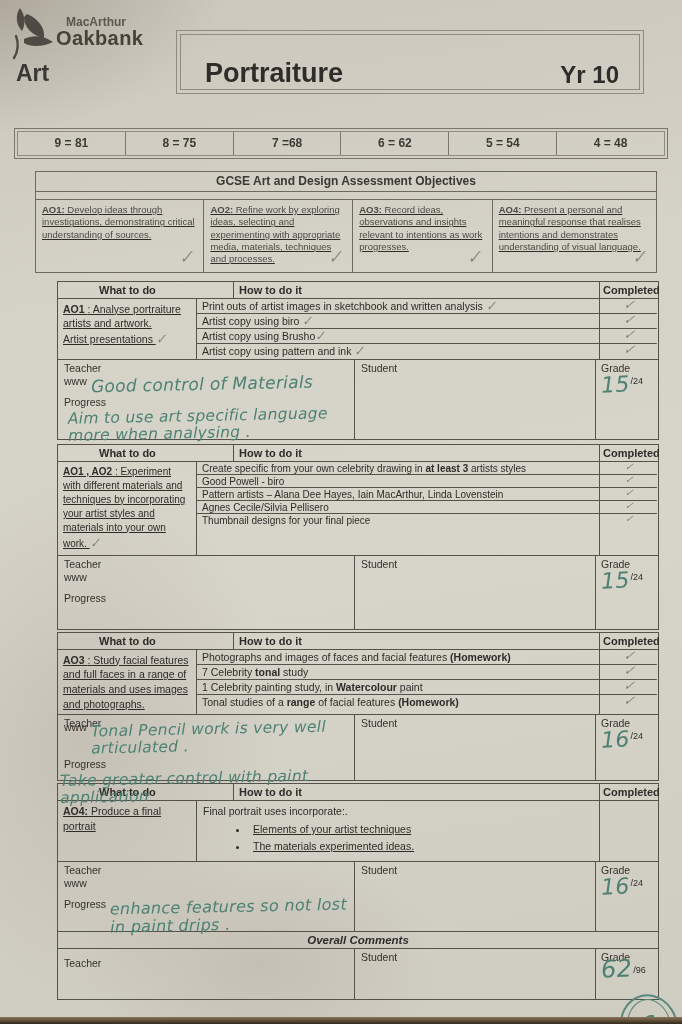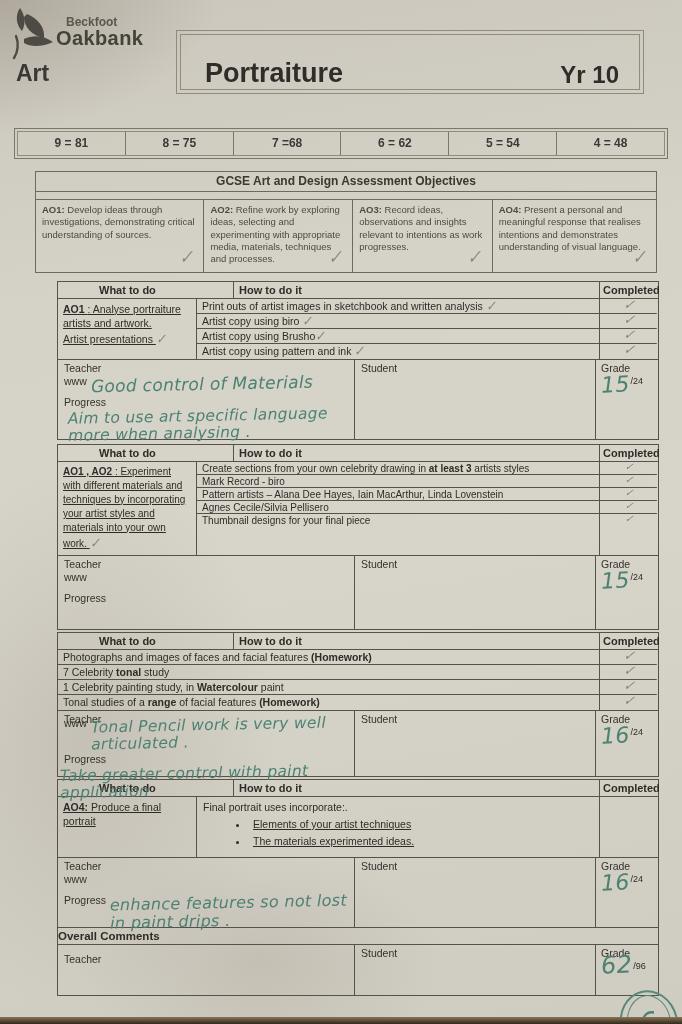--- a/index.html
+++ b/index.html
@@ -37,21 +37,21 @@
   .grades-inner { border:1px solid #8f8b7d; display:flex; }
   .grade-cell { flex:1; text-align:center; font-size:12px; font-weight:700; color:#3c3a35;
     padding:4px 0 5px; border-left:1px solid #7b7668; }
   .grade-cell:first-child { border-left:none; }
 
   
   .objectives { margin:12px 25px 0 35px; border:1px solid #6d6960; }
   .obj-title { text-align:center; font-weight:700; font-size:12px; color:#3a3832;
     padding:2px 0 3px; border-bottom:1px solid #6d6960; }
   .obj-spacer { height:8px; border-bottom:1px solid #6d6960; }
-  .obj-cols { display:flex; }
+  .obj-cols { display:flex;text-decoration:underline; }
   .obj-col { padding:4px 6px 6px; font-size:9.5px; line-height:1.3; color:#4c4a43;
     position:relative; border-left:1px solid #6d6960; min-height:70px; }
   .obj-col:first-child { border-left:none; }
   .obj-col.c1 { width:27%; } .obj-col.c2 { width:24%; } .obj-col.c3 { width:22.5%; } .obj-col.c4 { width:26.5%; }
   .obj-code { font-weight:700; }
   .obj-check { position:absolute; bottom:3px; right:10px; color:#8b8b80; font-size:17px;
     transform:rotate(-10deg) skewX(-8deg); font-style:italic; }
 
   
   .block { margin:0 23px 0 57px; }
@@ -92,22 +92,22 @@
   .fb-label { font-size:10.5px; color:#33312c; }
   .hand { font-family:"DejaVu Sans", sans-serif; font-style:italic; color:#4d8273;
     display:inline-block; transform:rotate(-1.2deg); letter-spacing:.3px; }
   .hand-lg { font-size:15.5px; line-height:1.12; white-space:pre-line; vertical-align:top; margin-left:4px; }
   .grade-val { display:flex; align-items:flex-start; margin-top:0; }
   .hand-grade { font-size:22px; line-height:1; transform:rotate(-3deg); }
   .grade-total { font-size:9px; margin-top:2px; margin-left:1px; color:#2e2c28; }
 
   
   .overall { margin:0 23px 0 57px; border:1px solid #55524b; border-top:none; }
-  .overall-head { font-weight:700; font-size:11.5px; padding:2px 0;
-    border-bottom:1px solid #55524b; }
+  .overall-head { text-align:center; font-weight:700; font-size:11.5px; padding:2px 0;
+    border-bottom:1px solid #55524b;font-style:italic; }
   .overall-body { display:flex; height:50px; font-size:11px; }
 
   
   .footer { position:relative; height:80px; margin-top:8px; }
   .slogan { position:absolute; left:84px; top:10px; font-size:36px; font-weight:700;
     letter-spacing:-1.5px; }
   .slogan .w1 { color:#98948a; } .slogan .w2 { color:#2d2b27; } .slogan .w3 { color:#2d2b27; }
   .footer-logo { position:absolute; left:487px; top:12px; display:flex; align-items:center; }
   .circle-mark { position:absolute; right:4px; top:-14px; width:58px; height:66px;
     border:2px solid #57887a; border-radius:50%; transform:rotate(-14deg);
@@ -123,21 +123,21 @@
 
   <div class="header">
     <div class="logo">
       <svg width="46" height="60" viewBox="0 0 46 60">
         <path d="M8 2 C13 9 14 18 10 25 C4 19 3 9 8 2 Z" fill="#4e4b44"></path>
         <path d="M15 8 C27 13 33 22 32 32 C20 30 12 21 12 11 Z" fill="#4e4b44"></path>
         <path d="M12 33 C22 28 33 30 41 36 C31 41 18 41 12 37 Z" fill="#4e4b44"></path>
         <path d="M4 30 C7 37 6 46 2 52" stroke="#4e4b44" stroke-width="2.4" fill="none" stroke-linecap="round"></path>
       </svg>
       <div class="logo-text">
-        <div class="brand-top">Beckfoot</div>
+        <div class="brand-top">MacArthur</div>
         <div class="brand-bottom">Oakbank</div>
       </div>
     </div>
     <div class="subject">Art</div>
     <div class="title-box">
       <div class="title-inner">
         <span class="title">Portraiture</span>
         <span class="year">Yr 10</span>
       </div>
     </div>
@@ -222,22 +222,22 @@
   <div class="block mt4">
     <div class="task-table">
       <div class="tt-head">
         <div class="h-what">What to do</div>
         <div class="h-how">How to do it</div>
         <div class="h-comp">Completed</div>
       </div>
       <div class="tt-body rows13">
         <div class="tt-left" style="font-size:10px"><span class="b">AO1 , AO2 </span><span>: Experiment with different materials and techniques by incorporating your artist styles and materials into your own work.  </span><span class="ck">✓</span></div>
         <div class="tt-mid">
-          <div class="task-row"><span>Create sections from your own celebrity drawing in </span><span class="b">at least 3</span><span> artists styles</span></div>
-          <div class="task-row"><span>Mark Record - biro</span></div>
+          <div class="task-row"><span>Create specific from your own celebrity drawing in </span><span class="b">at least 3</span><span> artists styles</span></div>
+          <div class="task-row"><span>Good Powell - biro</span></div>
           <div class="task-row"><span>Pattern artists – Alana Dee Hayes, Iain MacArthur, Linda Lovenstein</span></div>
           <div class="task-row"><span>Agnes Cecile/Silvia Pellisero</span></div>
           <div class="task-row"><span>Thumbnail designs for your final piece</span></div>
         </div>
         <div class="tt-right">
           <div class="comp-row">✓</div>
           <div class="comp-row">✓</div>
           <div class="comp-row">✓</div>
           <div class="comp-row">✓</div>
           <div class="comp-row">✓</div>
@@ -262,20 +262,21 @@
   </div>
 
   <div class="block mt2">
     <div class="task-table">
       <div class="tt-head">
         <div class="h-what">What to do</div>
         <div class="h-how">How to do it</div>
         <div class="h-comp">Completed</div>
       </div>
       <div class="tt-body">
+        <div class="tt-left"><span class="b">AO3 </span><span>: Study facial features and full faces in a range of materials and uses images and photographs.</span></div>
         <div class="tt-mid">
           <div class="task-row"><span>Photographs and images of faces and facial features </span><span class="b">(Homework)</span></div>
           <div class="task-row"><span>7 Celebrity </span><span class="b">tonal</span><span> study</span></div>
           <div class="task-row"><span>1 Celebrity painting study, in </span><span class="b">Watercolour</span><span> paint</span></div>
           <div class="task-row"><span>Tonal studies of a </span><span class="b">range</span><span> of facial features </span><span class="b">(Homework)</span></div>
         </div>
         <div class="tt-right">
           <div class="comp-row">✓</div>
           <div class="comp-row">✓</div>
           <div class="comp-row">✓</div>

